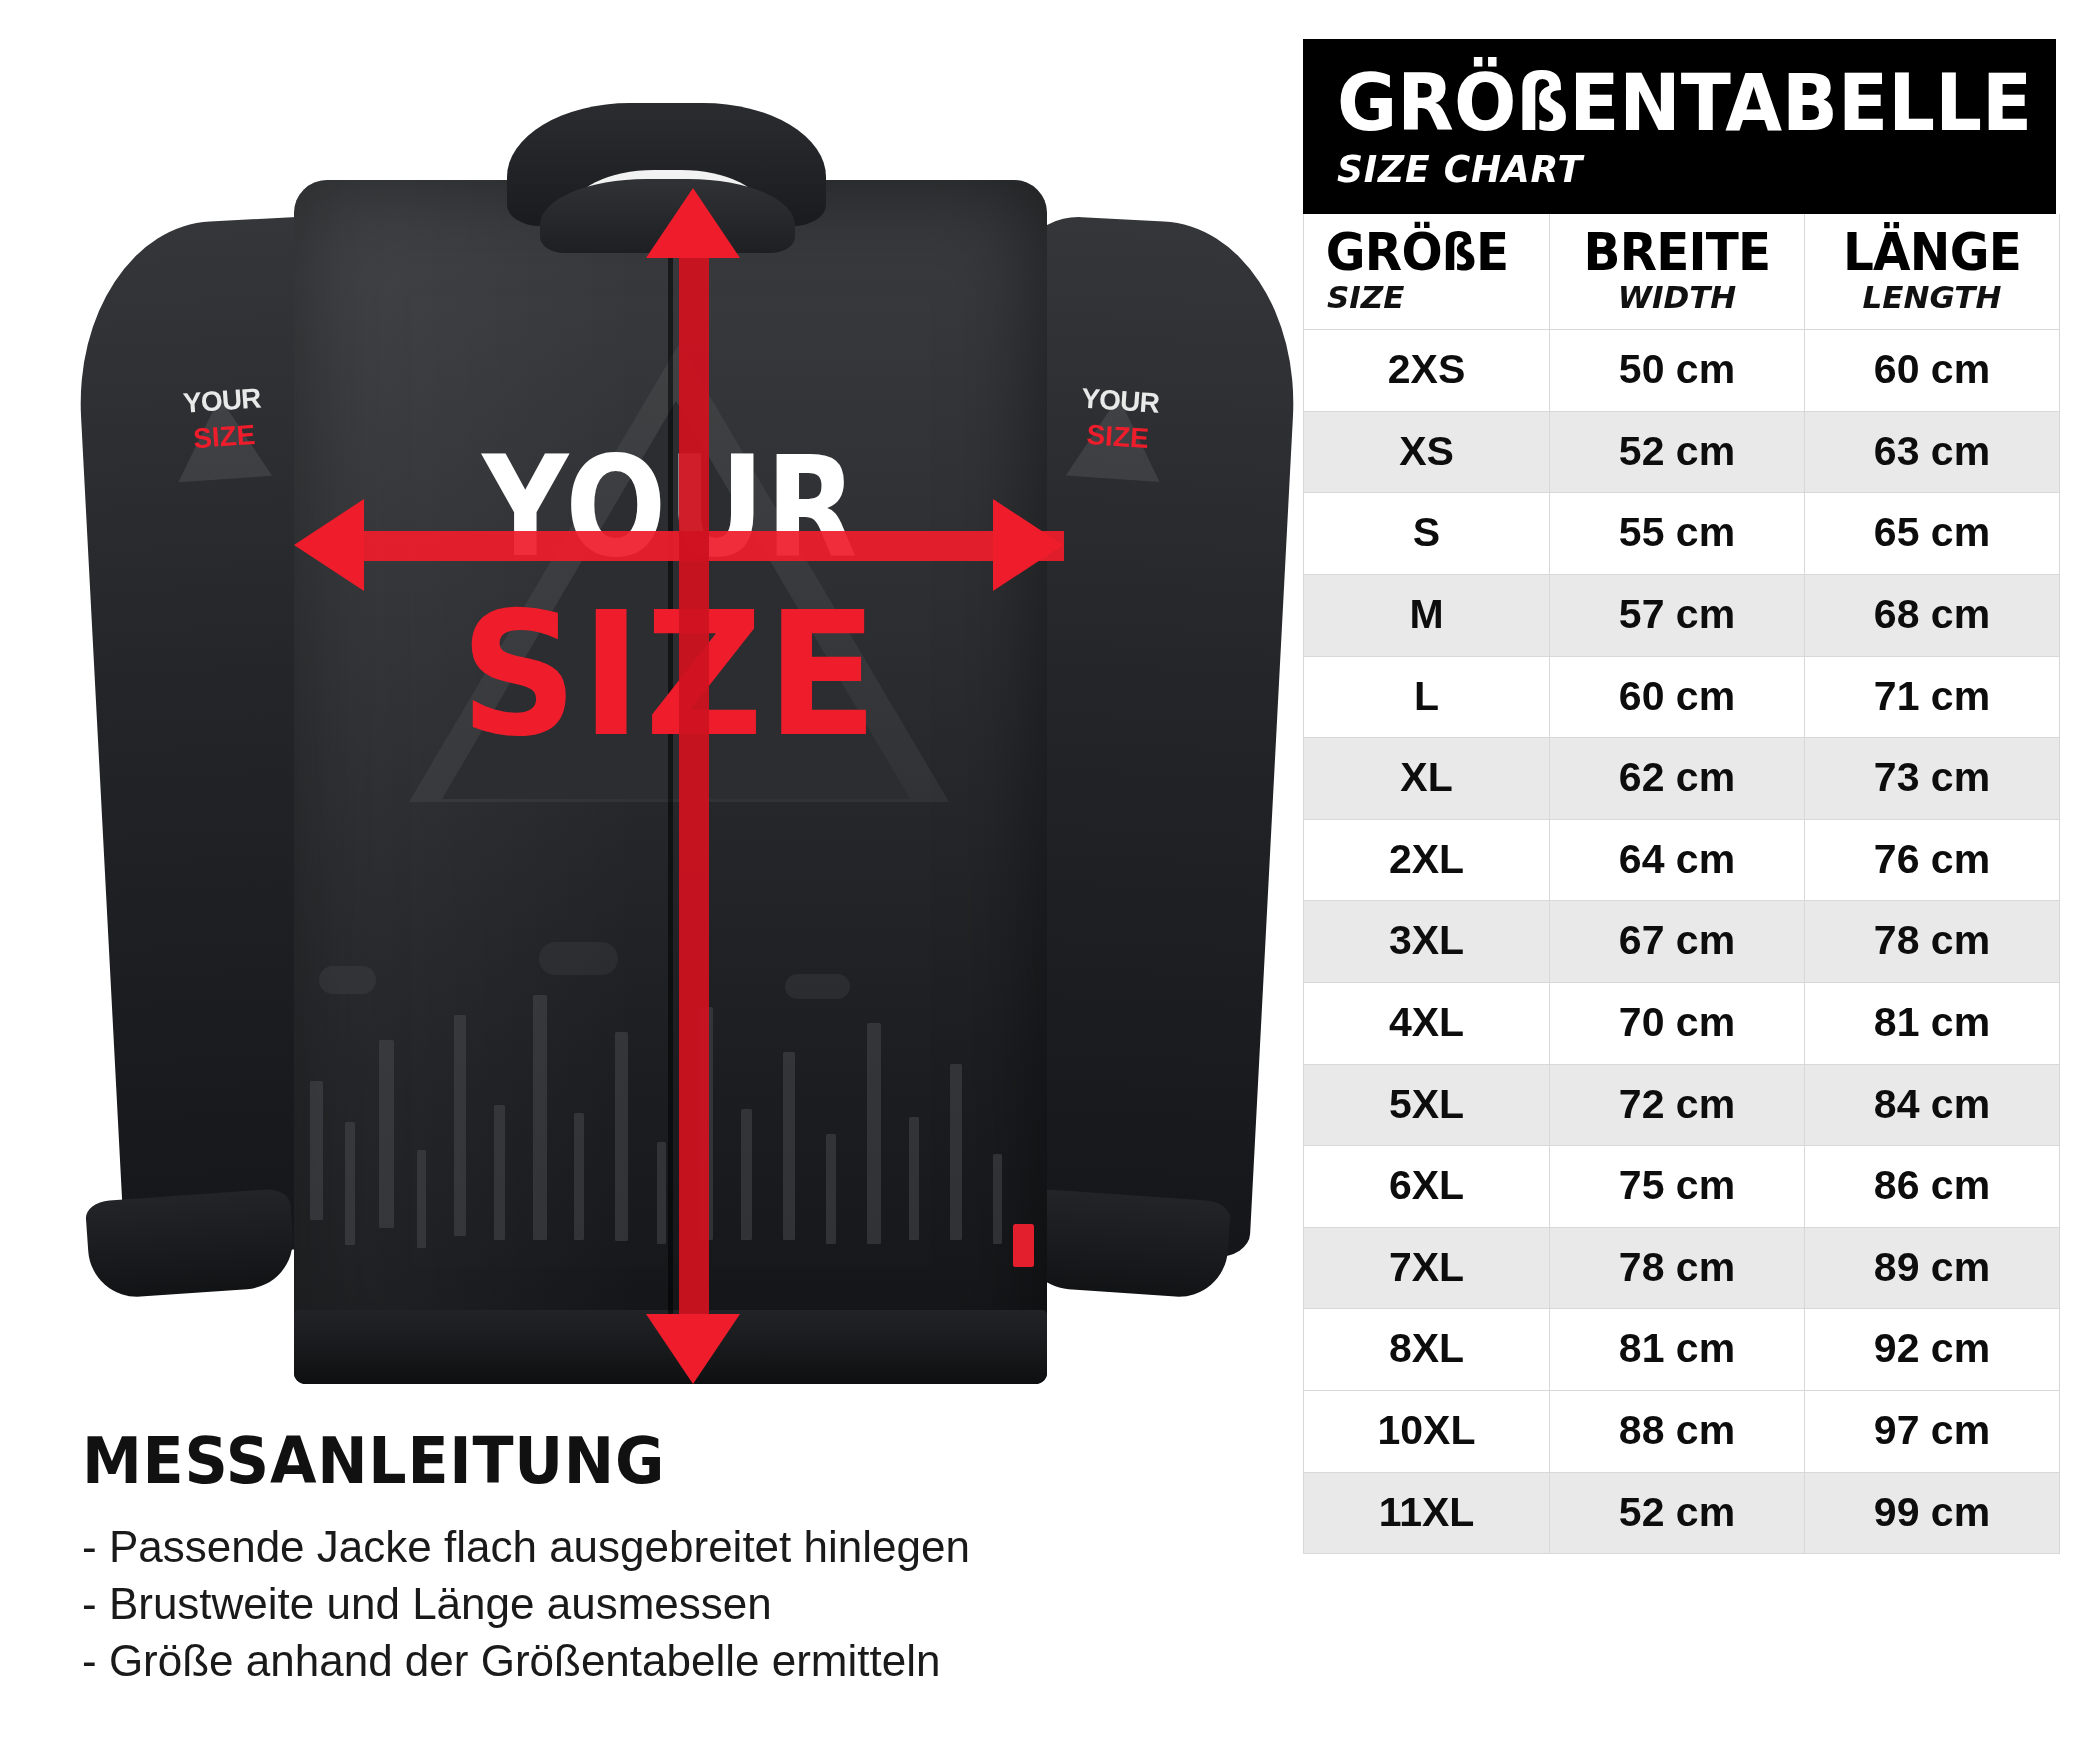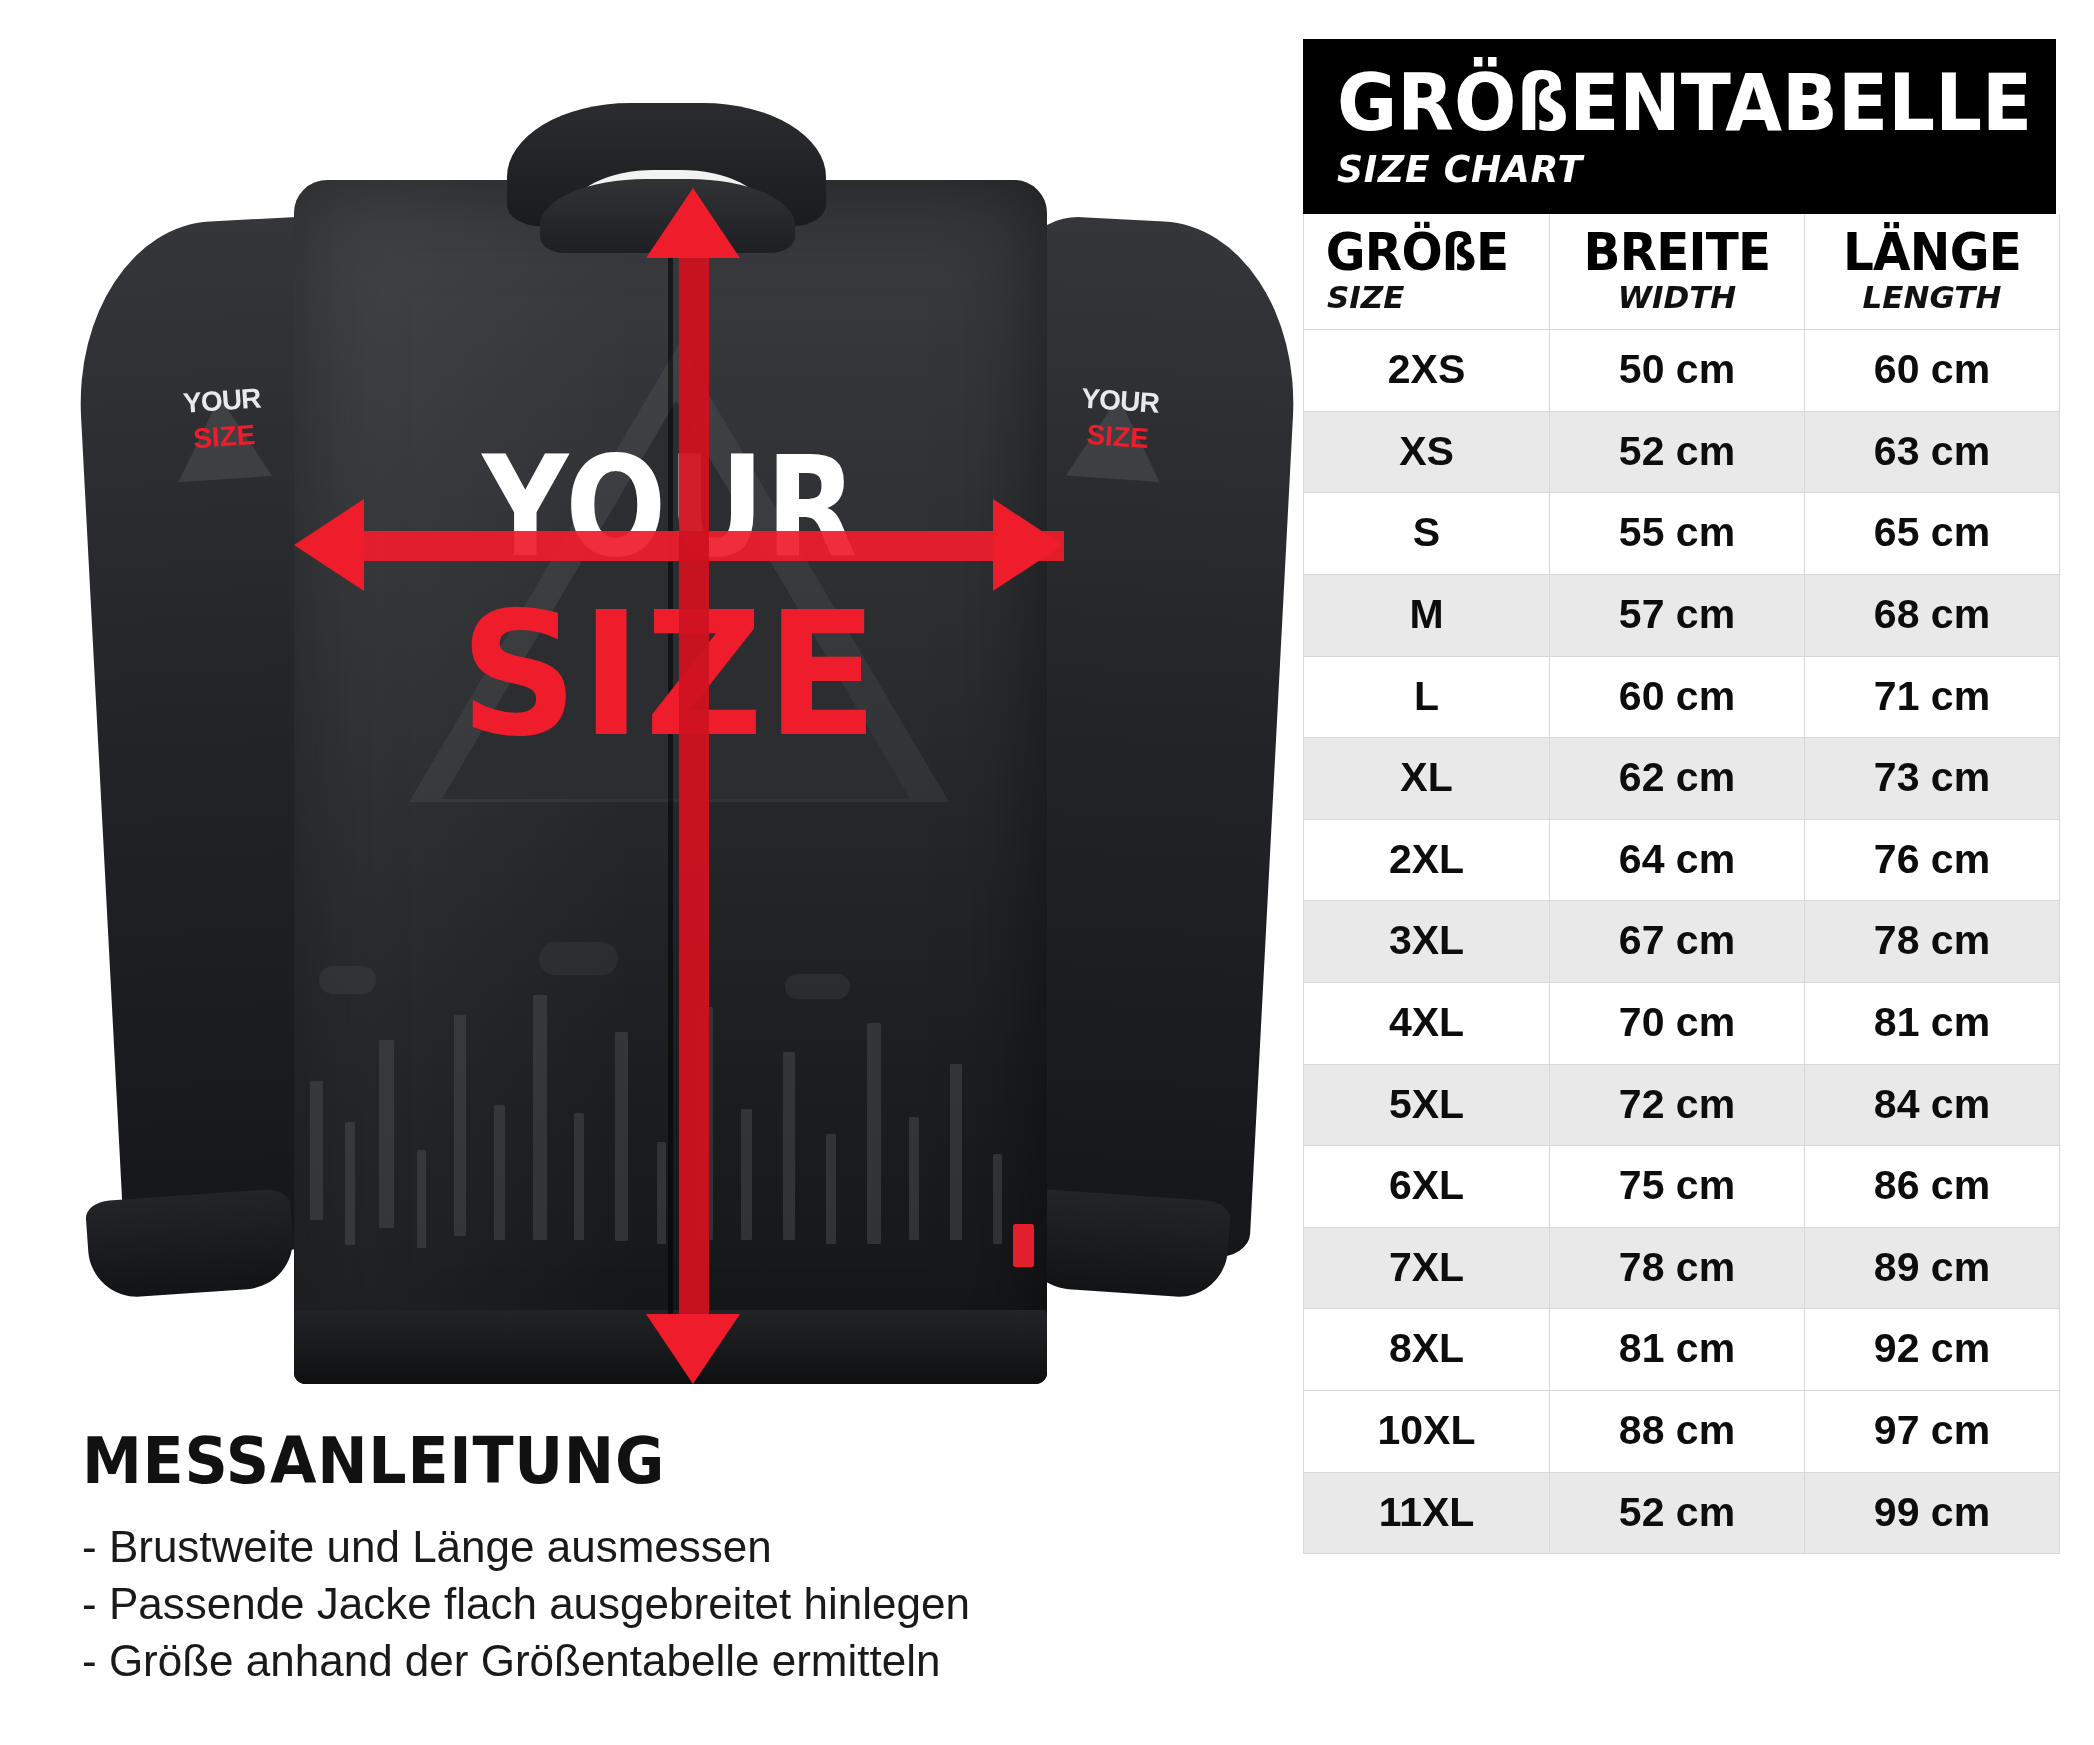--- a/index.html
+++ b/index.html
@@ -477,22 +477,22 @@
       <div class="arrow-h-head l"></div>
       <div class="arrow-h-head r"></div>
 
       <div class="arrow-v"></div>
       <div class="arrow-v-head t"></div>
       <div class="arrow-v-head b"></div>
     </div>
 
     <div class="guide">
       <div class="guide-title">MESSANLEITUNG</div>
+      <div class="guide-line">- Passende Jacke flach ausgebreitet hinlegen</div>
       <div class="guide-line">- Brustweite und Länge ausmessen</div>
-      <div class="guide-line">- Passende Jacke flach ausgebreitet hinlegen</div>
       <div class="guide-line">- Größe anhand der Größentabelle ermitteln</div>
     </div>
   </div>
 
   <div class="chart-panel">
     <div class="chart-header">
       <div class="chart-title">GRÖßENTABELLE</div>
       <div class="chart-subtitle">SIZE CHART</div>
     </div>
 

